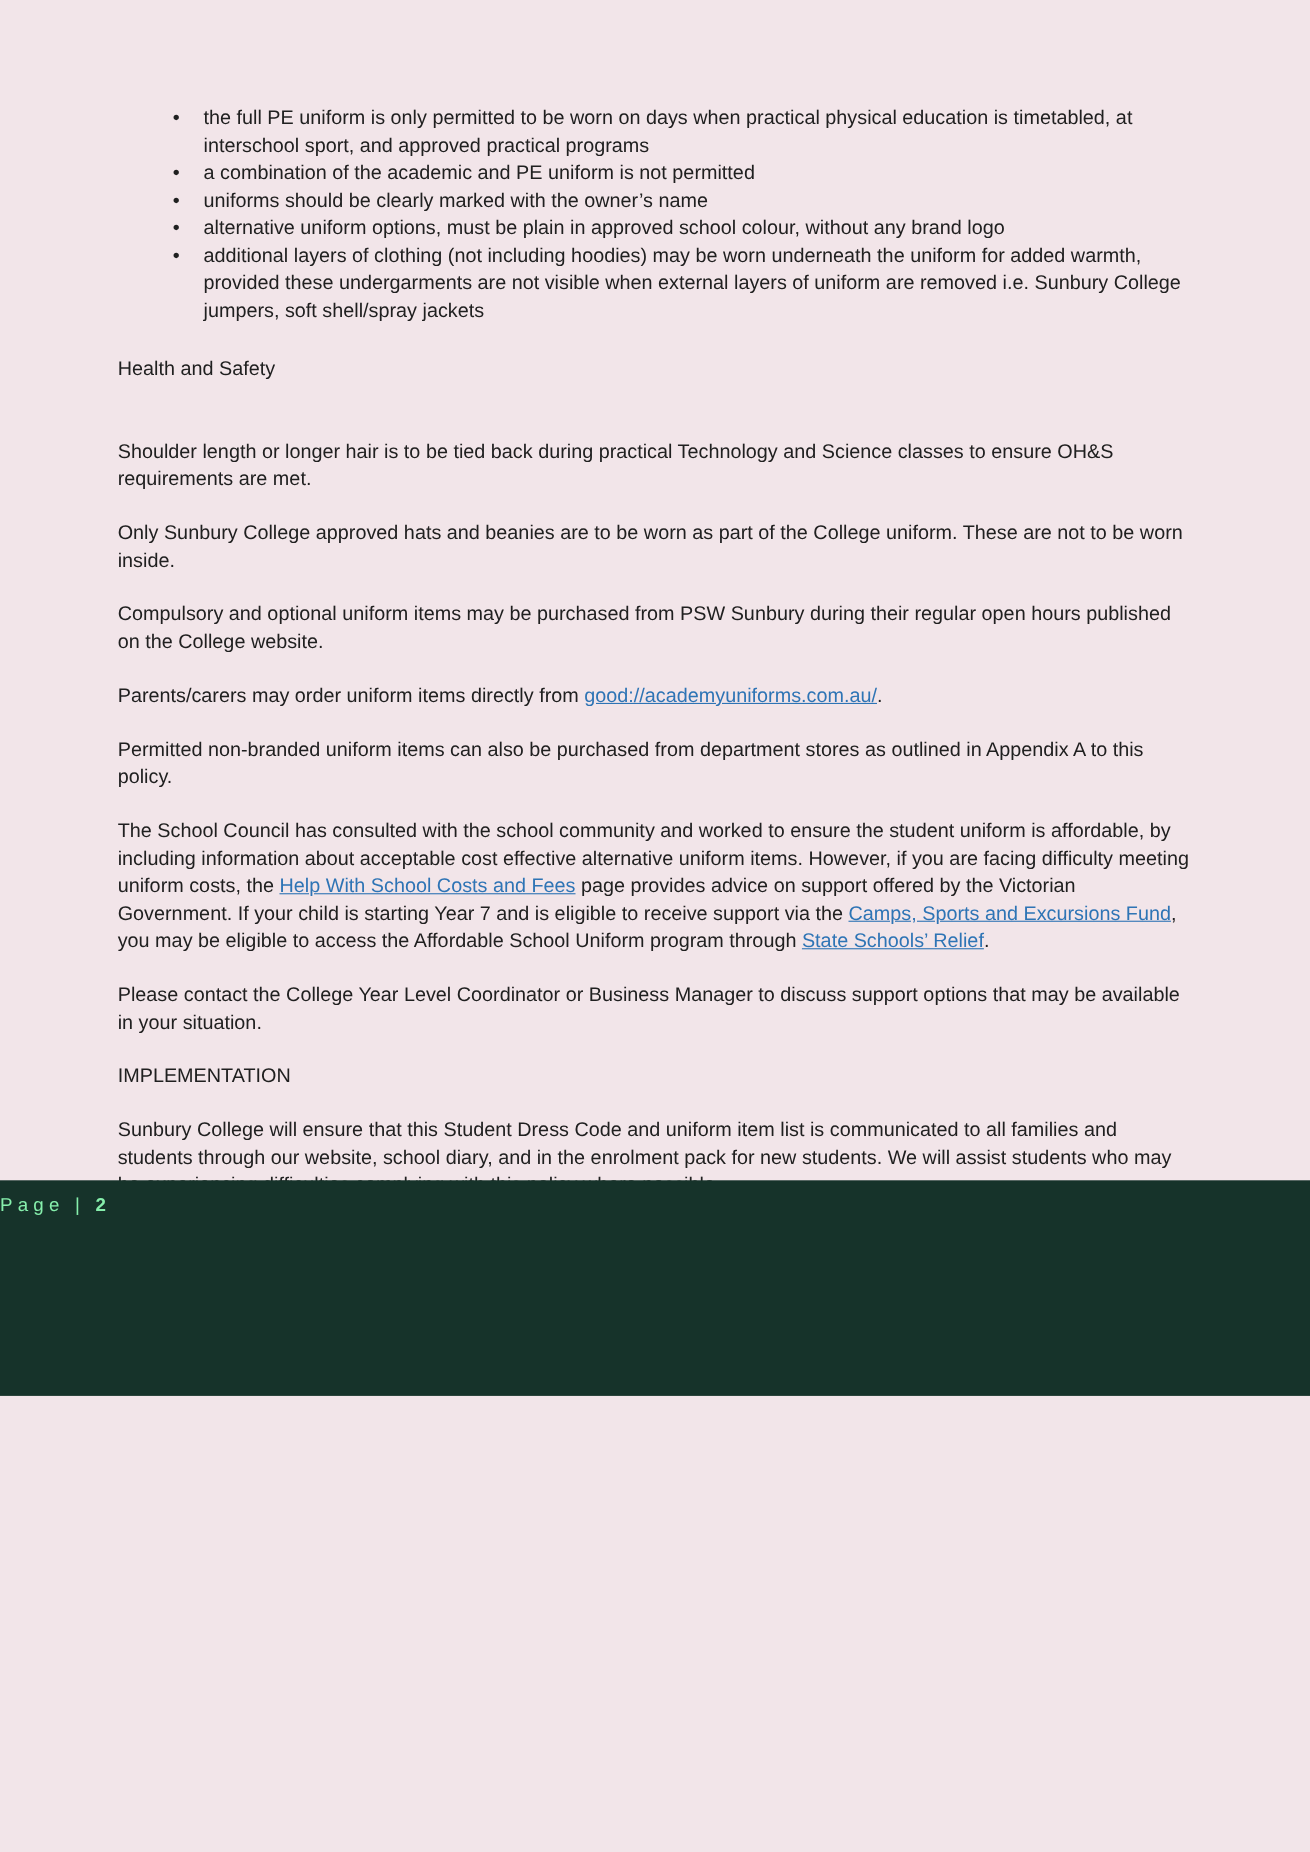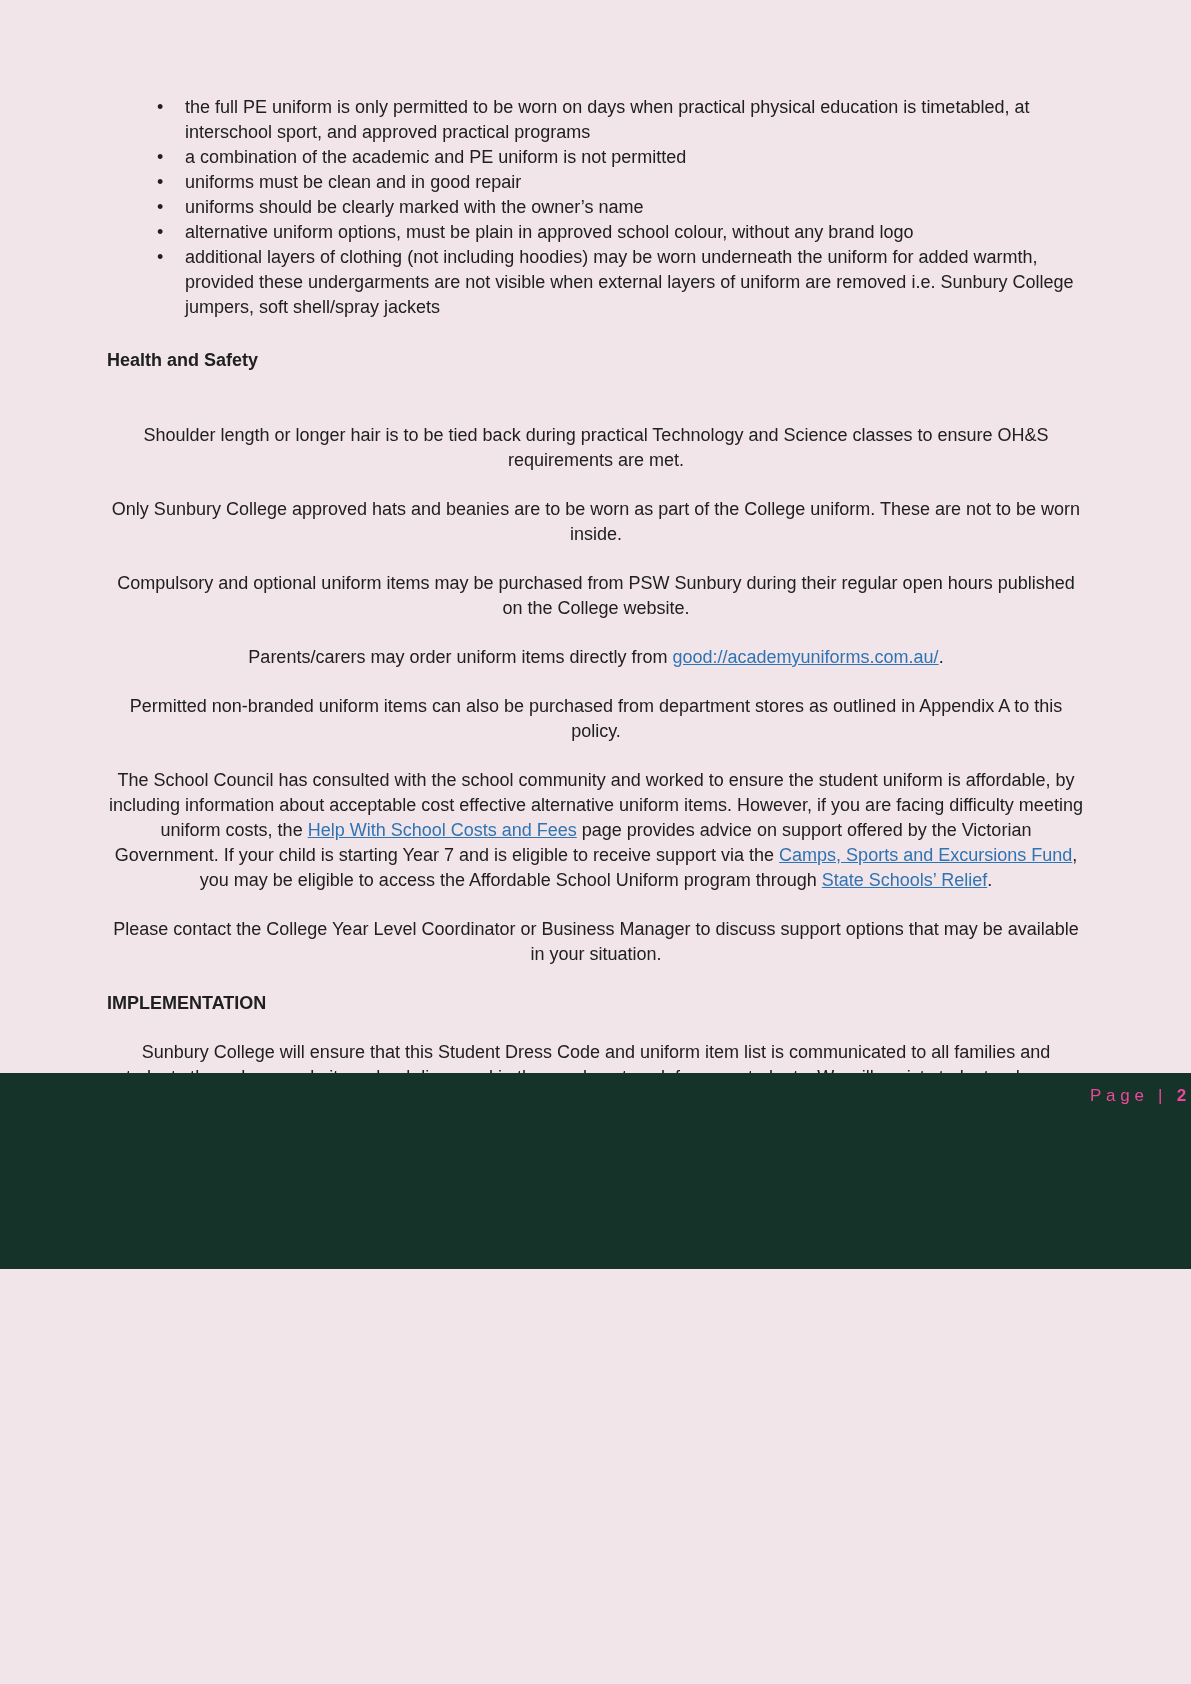--- a/index.html
+++ b/index.html
@@ -38,43 +38,42 @@
     padding-left:30px;
   }
   ul.bullets li::before{
     content:"\2022";
     position:absolute;
     left:2px;
     top:0;
   }
   p{
     margin:0 0 24px 0;
-    text-align:center;
   }
   h2{
     font-size:18px;
     line-height:25px;
-    font-weight:700;
+    font-weight:400;
     margin:6px 0 24px 0;
   }
   h2.extra-space-below{
     margin-bottom:50px;
   }
   .link{
     color:var(--link);
     text-decoration:underline;
     cursor:pointer;
   }
   .page-footer{
     position:absolute;
     left:0;right:0;bottom:0;
     height:196px;
     background:var(--footer-background);
-    color:#ec4899;
-    text-align:right;
+    color:#86efac;
+    text-align:left;
     padding-top:13px;
     font-size:17px;
   }
   .page-footer .footer-inner{
     letter-spacing:0.28em;
   }
   .page-footer strong{
     font-weight:700;
   }
 </style>
@@ -83,23 +82,20 @@
 
 <div class="page">
   <div class="content">
 
     <ul class="bullets">
       <li>
         <span>the full PE uniform is only permitted to be worn on days when practical physical education is timetabled, at interschool sport, and approved practical programs</span>
       </li>
       <li>
         <span>a combination of the academic and PE uniform is not permitted</span>
-      </li>
-      <li>
-        <span>uniforms must be clean and in good repair</span>
       </li>
       <li>
         <span>uniforms should be clearly marked with the owner’s name</span>
       </li>
       <li>
         <span>alternative uniform options, must be plain in approved school colour, without any brand logo</span>
       </li>
       <li>
         <span>additional layers of clothing (not including hoodies) may be worn underneath the uniform for added warmth, provided these undergarments are not visible when external layers of uniform are removed i.e. Sunbury College jumpers, soft shell/spray jackets</span>
       </li>

